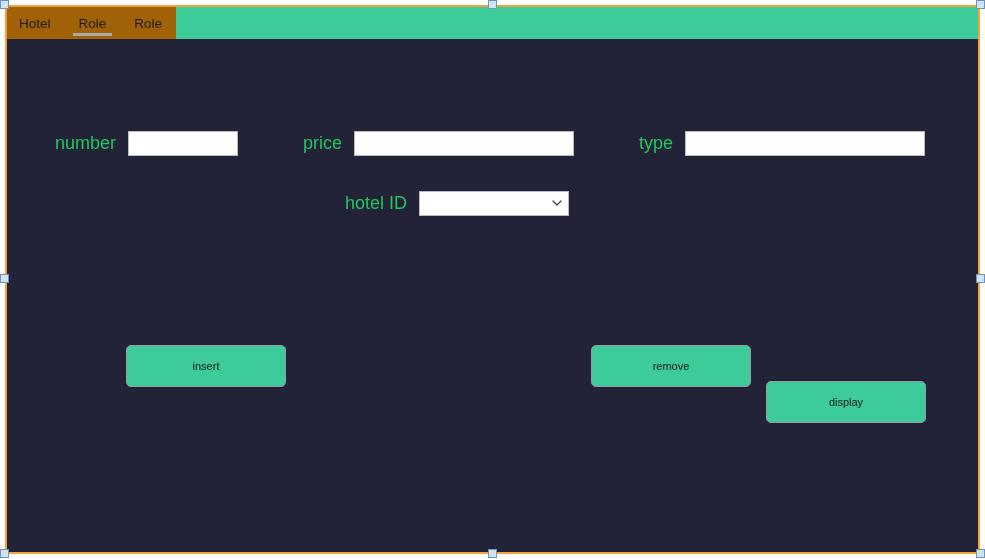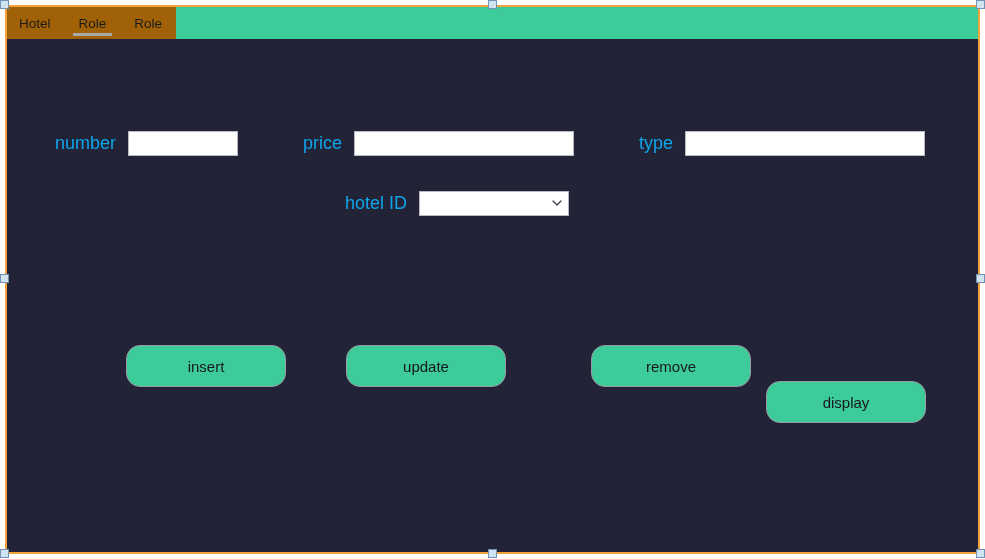--- a/index.html
+++ b/index.html
@@ -83,21 +83,21 @@
   .row-main  { top: 104px; }
   .row-hotel { top: 164px; }
 
   .field-group {
     display: flex;
     align-items: center;
     position: absolute;
   }
 
   .field-label {
-    color: #0ea5e9;
+    color: #22c55e;
     font-size: 18px;
     white-space: nowrap;
     margin-right: 12px;
   }
 
   .text-input {
     box-sizing: border-box;
     height: 25px;
     background: #ffffff;
     border: 1px solid #b9b9c2;
@@ -158,24 +158,24 @@
     right: 0;
     height: 42px;
   }
   .action-btn {
     position: absolute;
     box-sizing: border-box;
     width: 160px;
     height: 42px;
     background: #3ccb99;
     border: 1px solid #9a9aa6;
-    border-radius: 14px;
+    border-radius: 5px;
     color: #17171f;
     font-family: "Liberation Sans", sans-serif;
-    font-size: 15px;
+    font-size: 11px;
     display: flex;
     align-items: center;
     justify-content: center;
     cursor: default;
     padding: 0;
   }
   .btn-0 { left: 119px; }
   .btn-1 { left: 339px; }
   .btn-2 { left: 549px; margin-left: 35px; }
   .btn-3 { left: 759px; margin-top: 36px; }
@@ -260,21 +260,20 @@
               <path d="M1 3 L5 7 L9 3" fill="none" stroke="#3a3a46" stroke-width="1.2" stroke-linecap="round" stroke-linejoin="round"></path>
             </svg>
           </span>
         </div>
       </div>
 
     </div>
 
     <div class="button-row">
       <button class="action-btn btn-0">insert</button>
-      <button class="action-btn btn-1">update</button>
       <button class="action-btn btn-2">remove</button>
       <button class="action-btn btn-3">display</button>
     </div>
 
   </div>
 </div>
 
 <div class="handle h-tl"></div>
 <div class="handle h-tc"></div>
 <div class="handle h-tr"></div>

